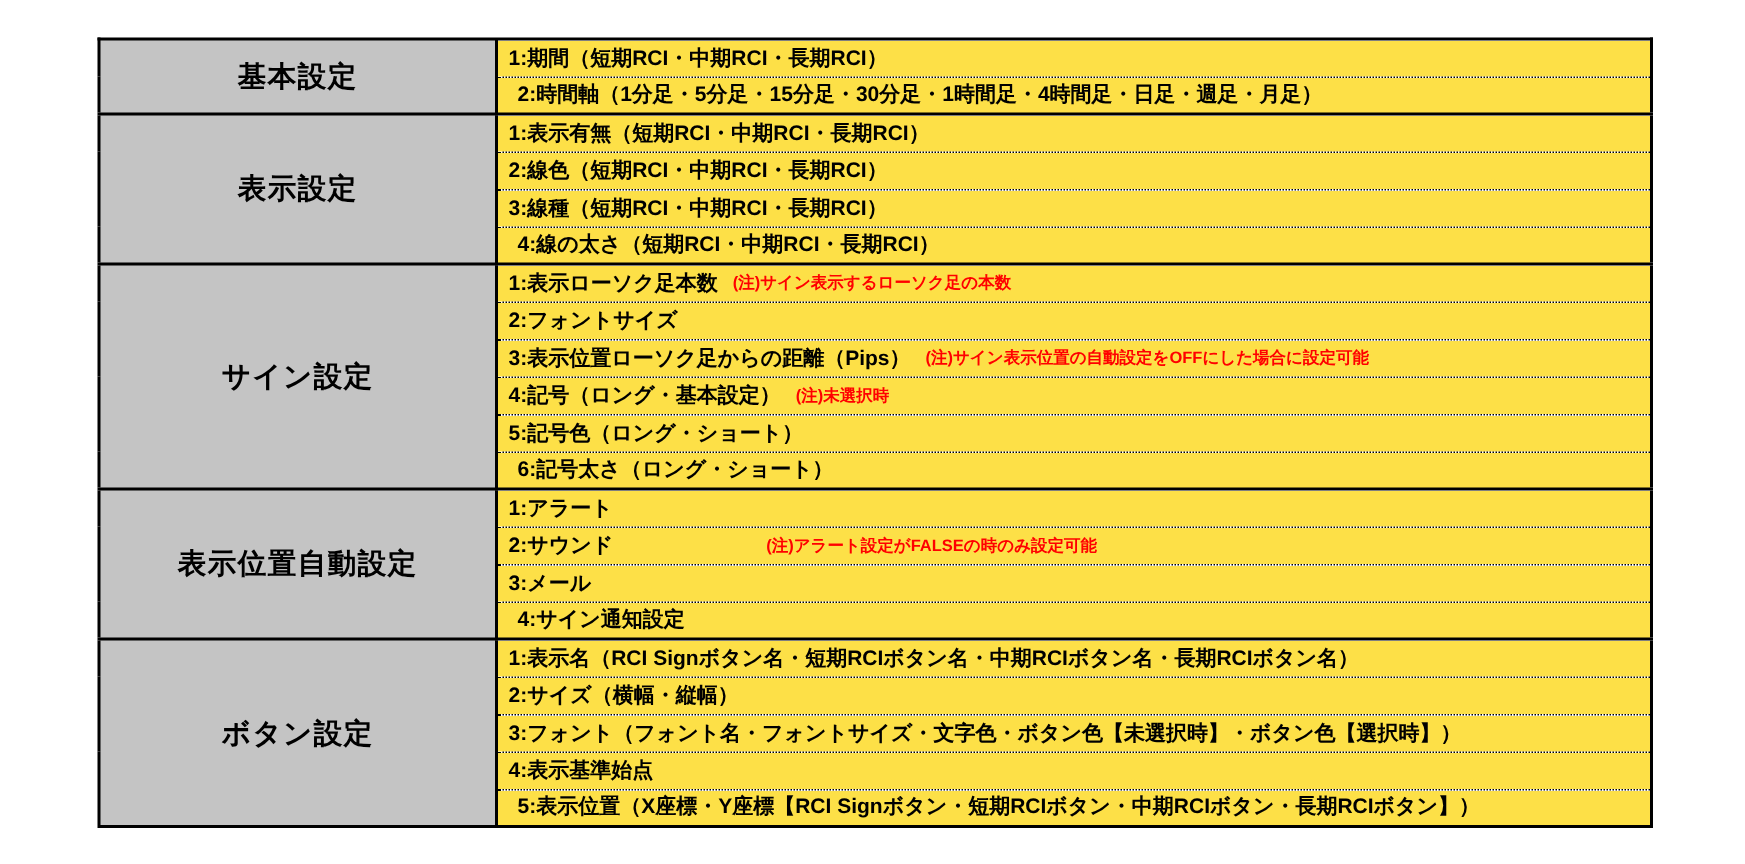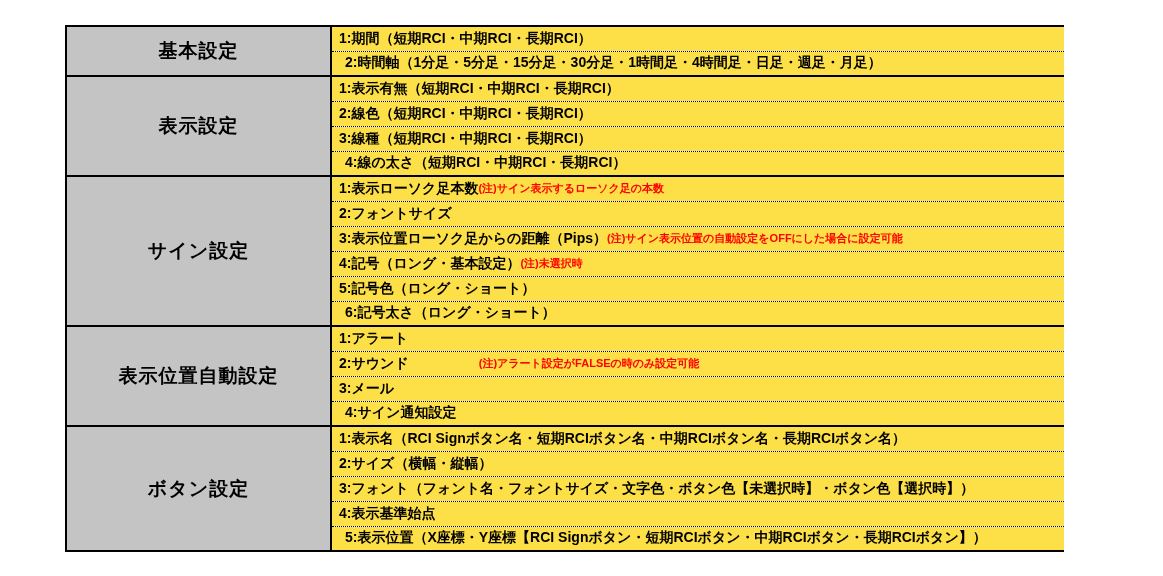--- a/index.html
+++ b/index.html
@@ -3,21 +3,21 @@
 <meta charset="utf-8">
 <style>
   html, body {
     margin: 0;
     padding: 0;
     background: #ffffff;
     font-family: "Liberation Sans", "DejaVu Sans", sans-serif;
   }
   .page {
     position: relative;
-    width: 1064px;
+    width: 1163px;
     height: 576px;
     background: #ffffff;
     overflow: hidden;
   }
   .table-wrap {
     position: absolute;
     left: 65px;
     top: 25px;
   }
   table.settings {
@@ -54,25 +54,26 @@
     overflow: hidden;
   }
   td.item.section-end {
     border-bottom: 2px solid var(--border-color, #000);
     padding-left: 13px;
   }
   .note {
     color: var(--note-red, #ff0000);
     font-size: 11px;
     font-weight: bold;
+    margin-left: 10px;
     vertical-align: 1px;
     white-space: nowrap;
   }
   .note.note-gap {
-    margin-left: 70px;
+    margin-left: 102px;
   }
 </style>
 </head>
 <body>
 
 <div class="page">
   <div class="table-wrap">
     <table class="settings">
       <colgroup>
         <col class="cat-col">

